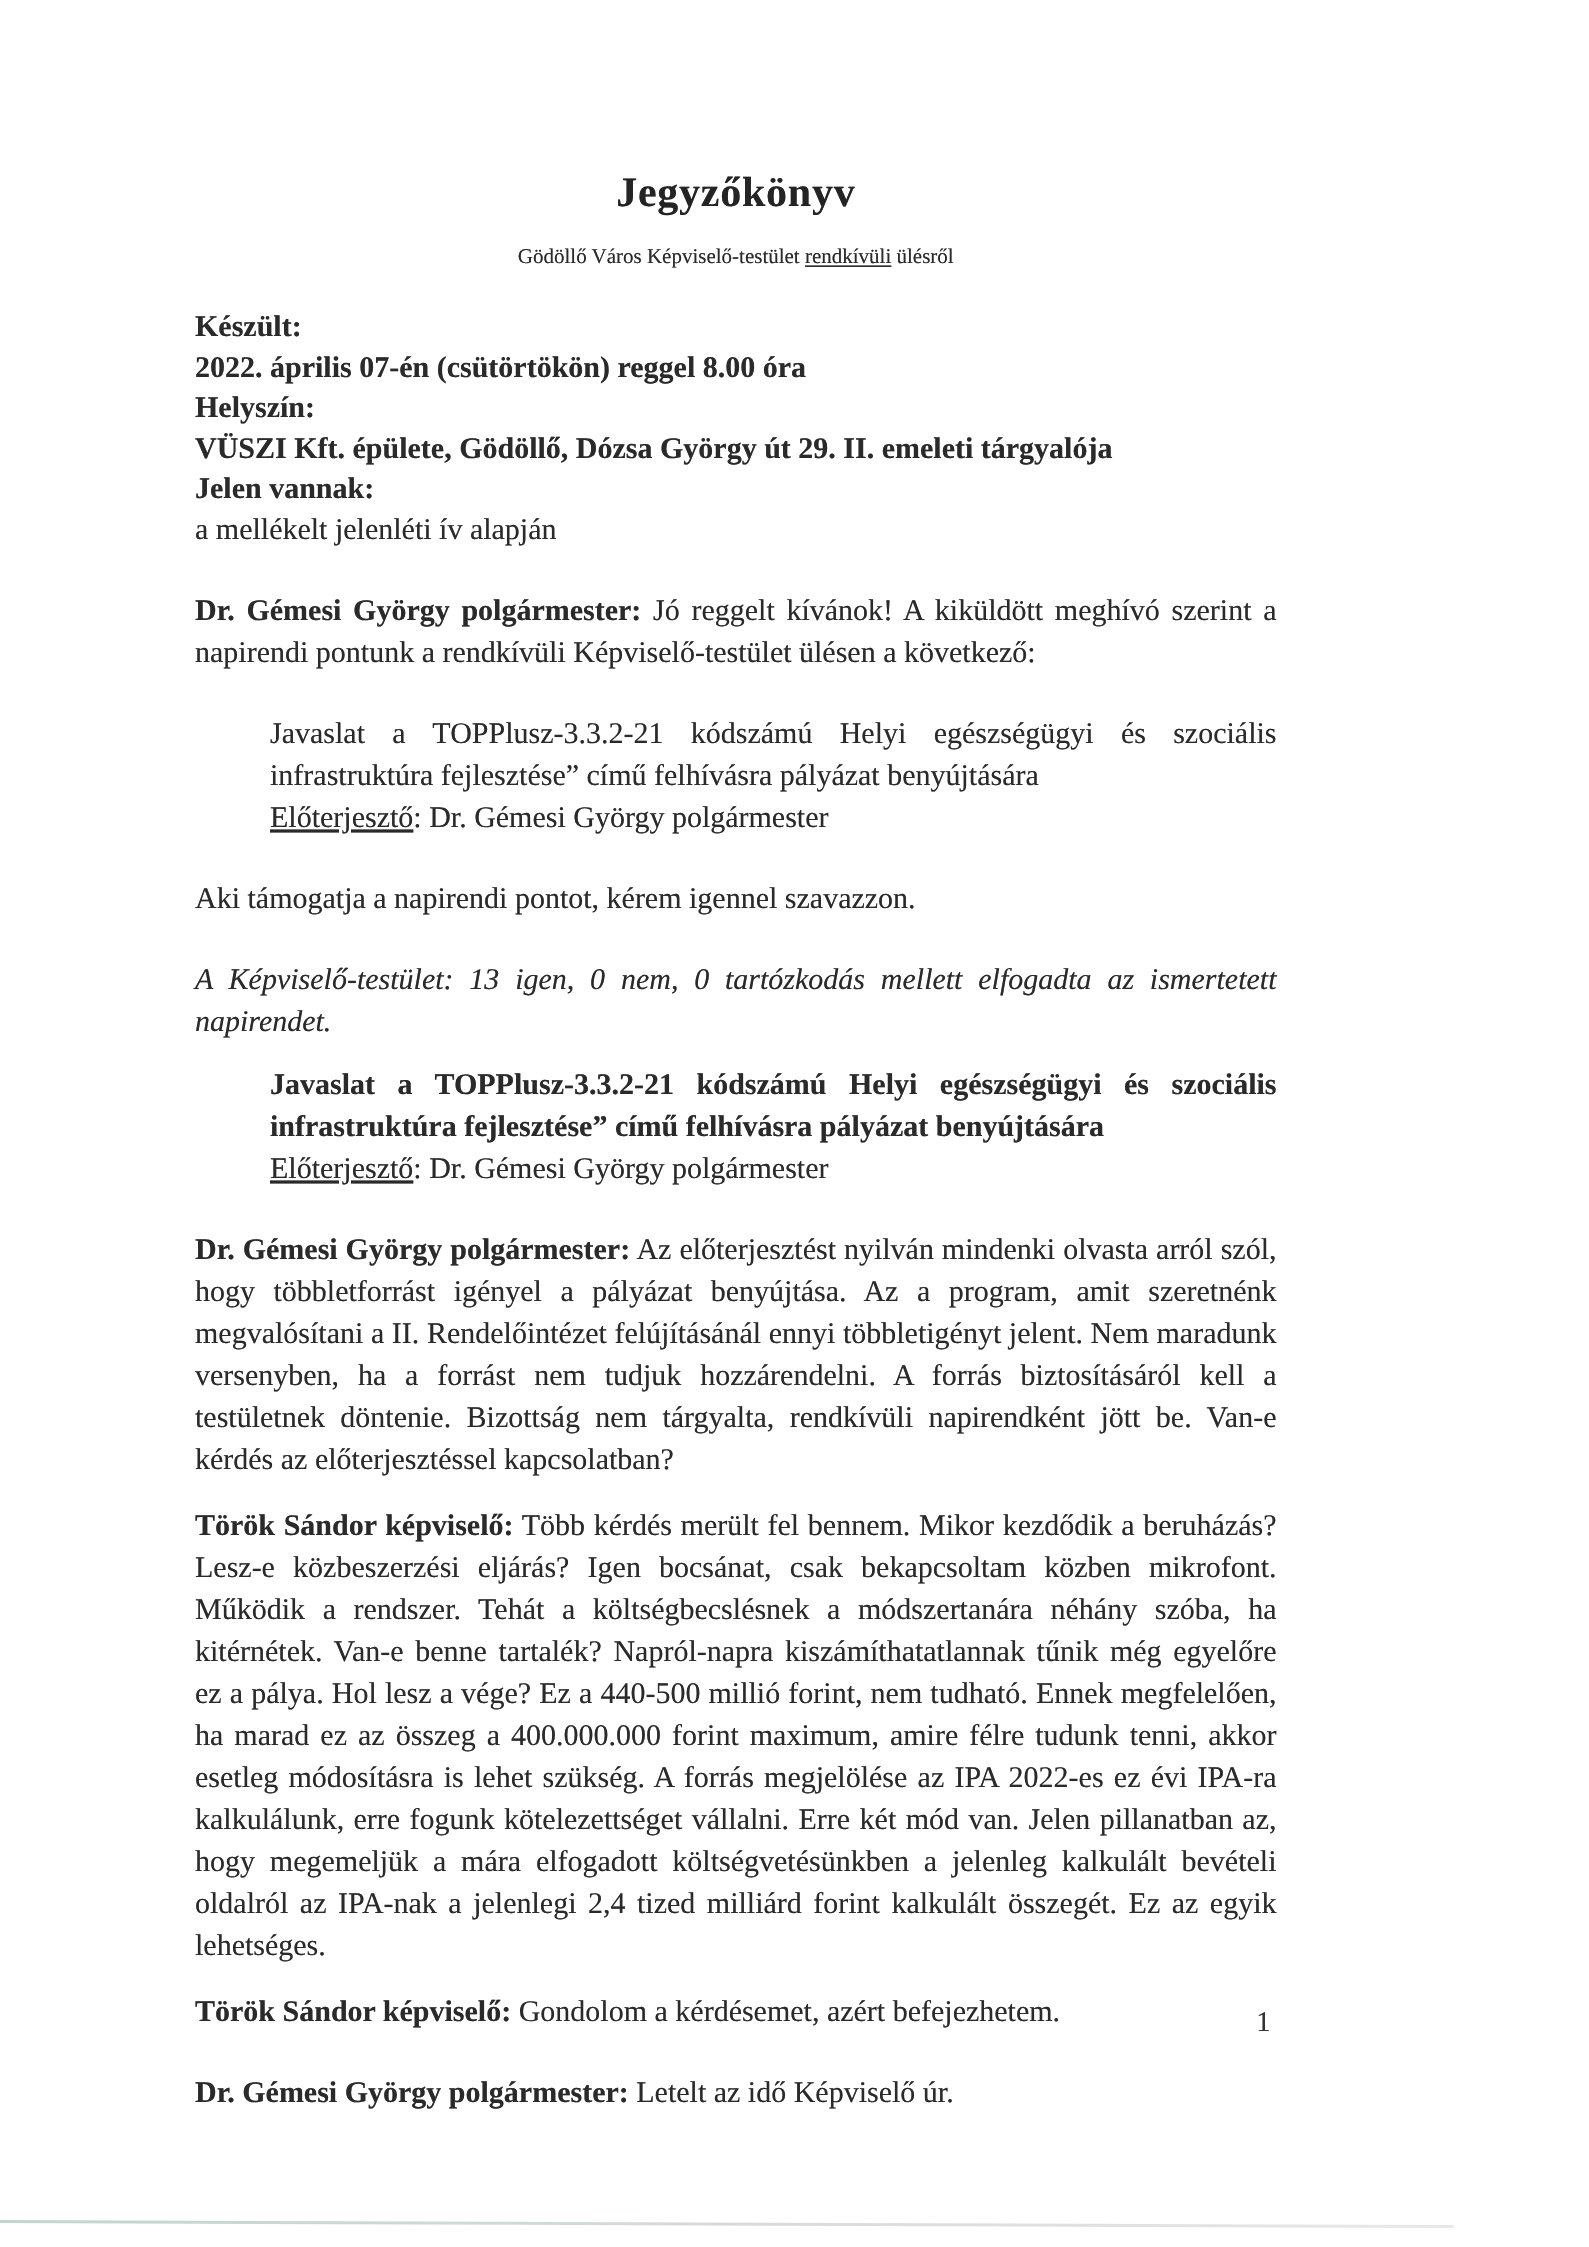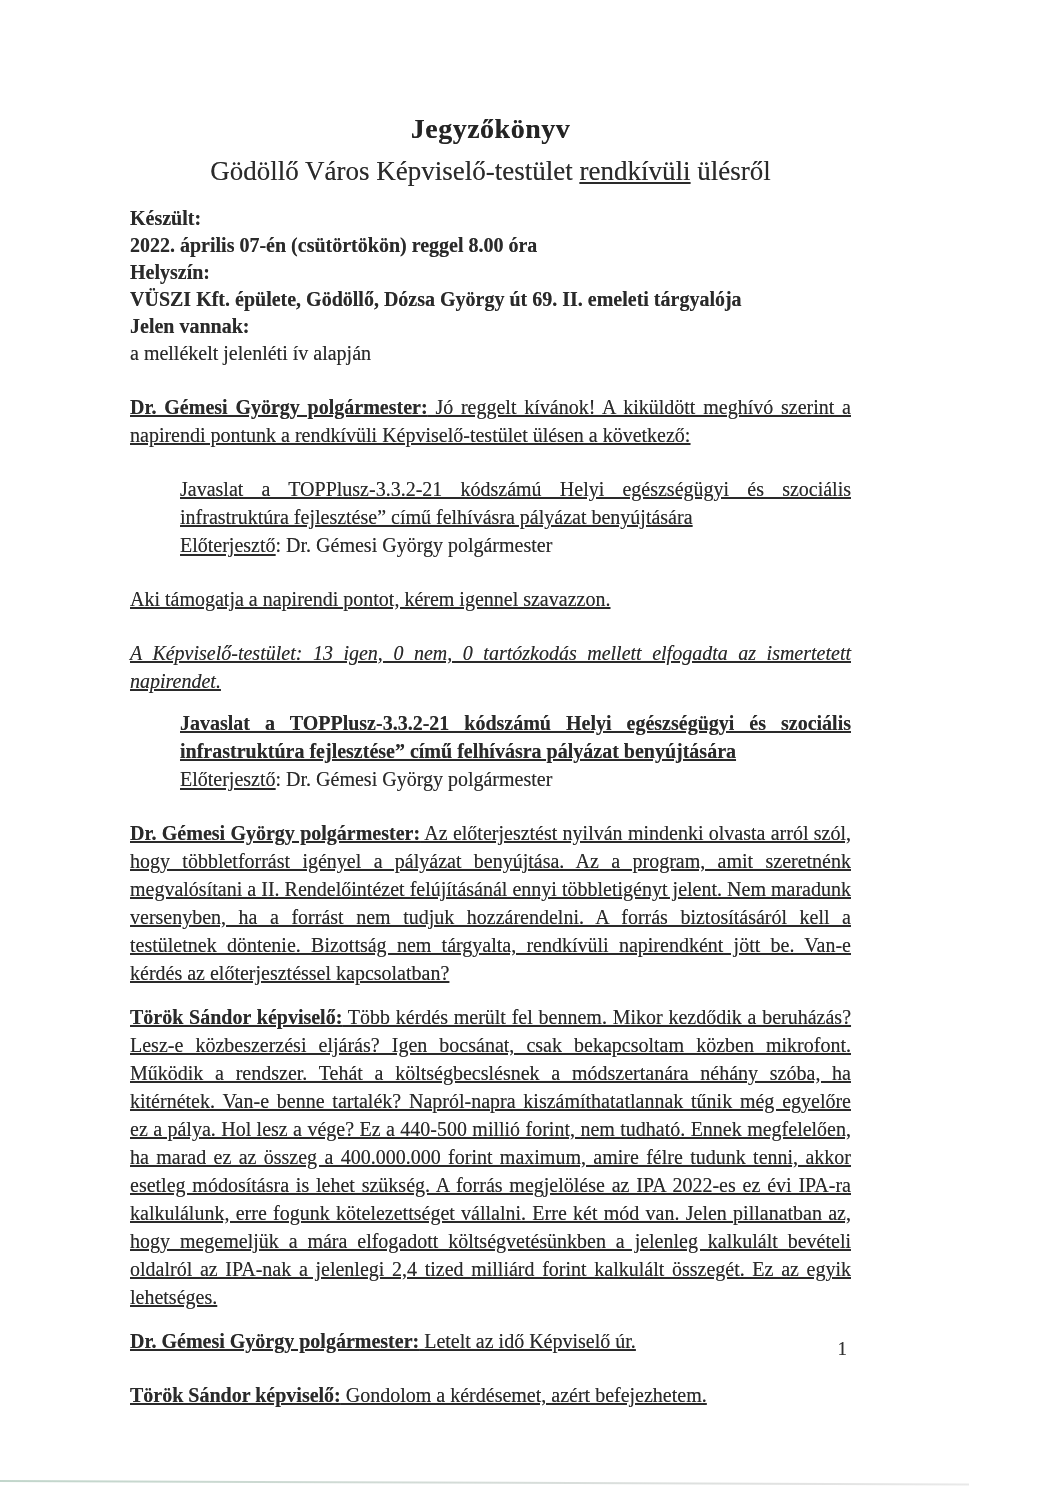--- a/index.html
+++ b/index.html
@@ -24,37 +24,36 @@
     font-size: 28px;
     font-weight: bold;
     letter-spacing: 0.5px;
     line-height: 34px;
     margin-bottom: 12px;
     color: #242424;
   }
 
   .subtitle {
     text-align: center;
-    font-size: 27px;
+    font-size: 14px;
     line-height: 27px;
     margin-bottom: 20px;
   }
 
   .u { text-decoration: underline; text-underline-offset: 2px; }
 
   .meta { margin-bottom: 26px; }
   .meta-row { display: flex; line-height: 27px; flex-direction: column; }
   .meta-label { font-weight: bold; width: 128px; flex: none; }
   .bold { font-weight: bold; }
 
   .para {
     text-align: justify;
     line-height: 28px;
     margin-bottom: 26px;
-    text-decoration: underline;
   }
   .mb-sm { margin-bottom: 16px; }
   .mb-xs { margin-bottom: 14px; }
 
   .speaker { font-weight: bold; }
   .italic { font-style: italic; }
 
   .agenda-heading {
     line-height: 28px;
     letter-spacing: 0.5px;
@@ -98,21 +97,21 @@
 
   <p class="subtitle"><span>Gödöllő Város Képviselő-testület </span><span class="u">rendkívüli</span><span> ülésről</span></p>
 
   <div class="meta">
     <div class="meta-row">
       <span class="meta-label">Készült:</span>
       <span class="meta-value bold">2022. április 07-én (csütörtökön) reggel 8.00 óra</span>
     </div>
     <div class="meta-row">
       <span class="meta-label">Helyszín:</span>
-      <span class="meta-value bold">VÜSZI Kft. épülete, Gödöllő, Dózsa György út 69. II. emeleti tárgyalója</span>
+      <span class="meta-value bold">VÜSZI Kft. épülete, Gödöllő, Dózsa György út 29. II. emeleti tárgyalója</span>
     </div>
     <div class="meta-row">
       <span class="meta-label">Jelen vannak:</span>
       <span class="meta-value">a mellékelt jelenléti ív alapján</span>
     </div>
   </div>
 
   <p class="para"><span class="speaker">Dr. Gémesi György polgármester:</span><span> Jó reggelt kívánok! A kiküldött meghívó szerint a napirendi pontunk a rendkívüli Képviselő-testület ülésen a következő:</span></p>
 
 
@@ -127,21 +126,21 @@
 
   <div class="agenda-item bold-item">
     <p class="para item-title">Javaslat a TOPPlusz-3.3.2-21 kódszámú Helyi egészségügyi és szociális infrastruktúra fejlesztése” című felhívásra pályázat benyújtására</p>
     <p class="presenter"><span class="u">Előterjesztő</span><span>: Dr. Gémesi György polgármester</span></p>
   </div>
 
   <p class="para mb-sm"><span class="speaker">Dr. Gémesi György polgármester:</span><span> Az előterjesztést nyilván mindenki olvasta arról szól, hogy többletforrást igényel a pályázat benyújtása. Az a program, amit szeretnénk megvalósítani a II. Rendelőintézet felújításánál ennyi többletigényt jelent. Nem maradunk versenyben, ha a forrást nem tudjuk hozzárendelni. A forrás biztosításáról kell a testületnek döntenie. Bizottság nem tárgyalta, rendkívüli napirendként jött be. Van-e kérdés az előterjesztéssel kapcsolatban?</span></p>
 
   <p class="para mb-sm"><span class="speaker">Török Sándor képviselő:</span><span> Több kérdés merült fel bennem. Mikor kezdődik a beruházás? Lesz-e közbeszerzési eljárás? Igen bocsánat, csak bekapcsoltam közben mikrofont. Működik a rendszer. Tehát a költségbecslésnek a módszertanára néhány szóba, ha kitérnétek. Van-e benne tartalék? Napról-napra kiszámíthatatlannak tűnik még egyelőre ez a pálya. Hol lesz a vége? Ez a 440-500 millió forint, nem tudható. Ennek megfelelően, ha marad ez az összeg a 400.000.000 forint maximum, amire félre tudunk tenni, akkor esetleg módosításra is lehet szükség. A forrás megjelölése az IPA 2022-es ez évi IPA-ra kalkulálunk, erre fogunk kötelezettséget vállalni. Erre két mód van. Jelen pillanatban az, hogy megemeljük a mára elfogadott költségvetésünkben a jelenleg kalkulált bevételi oldalról az IPA-nak a jelenlegi 2,4 tized milliárd forint kalkulált összegét. Ez az egyik lehetséges.</span></p>
 
+  <p class="para"><span class="speaker">Török Sándor képviselő:</span><span> Gondolom a kérdésemet, azért befejezhetem.</span></p>
+
   <p class="para"><span class="speaker">Dr. Gémesi György polgármester:</span><span> Letelt az idő Képviselő úr.</span></p>
-
-  <p class="para"><span class="speaker">Török Sándor képviselő:</span><span> Gondolom a kérdésemet, azért befejezhetem.</span></p>
 
   <div class="page-number">1</div>
 
   <div class="scan-line"></div>
 
 </div>
 
 </body></html>

